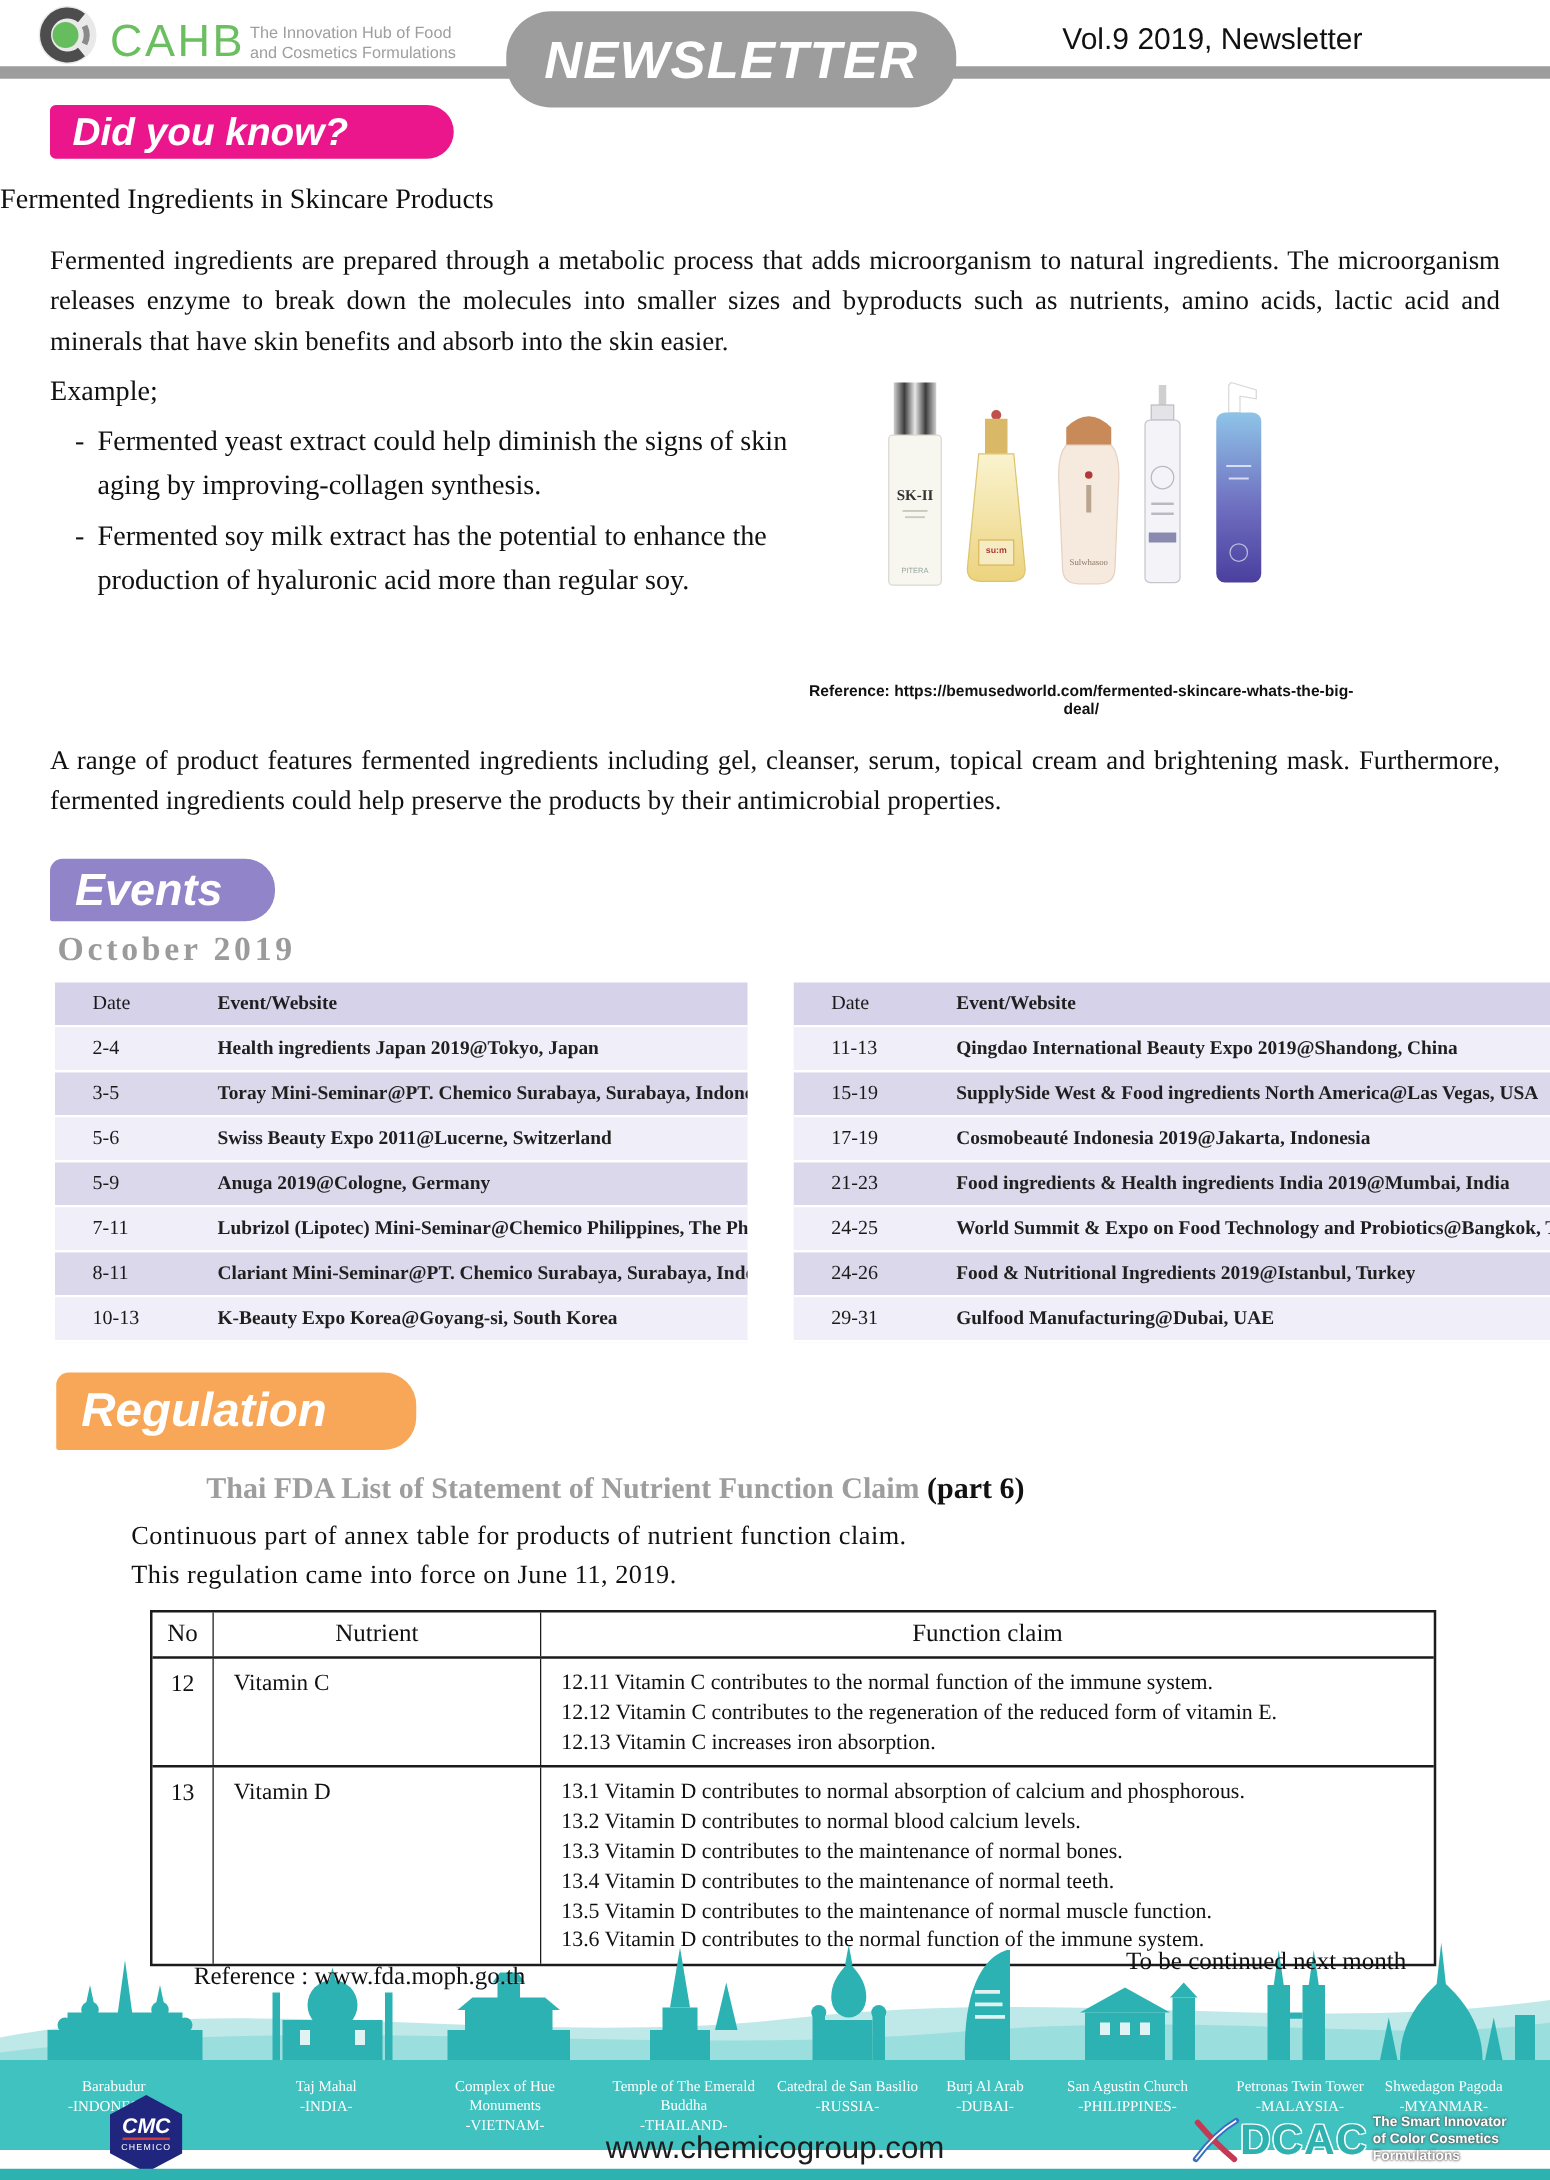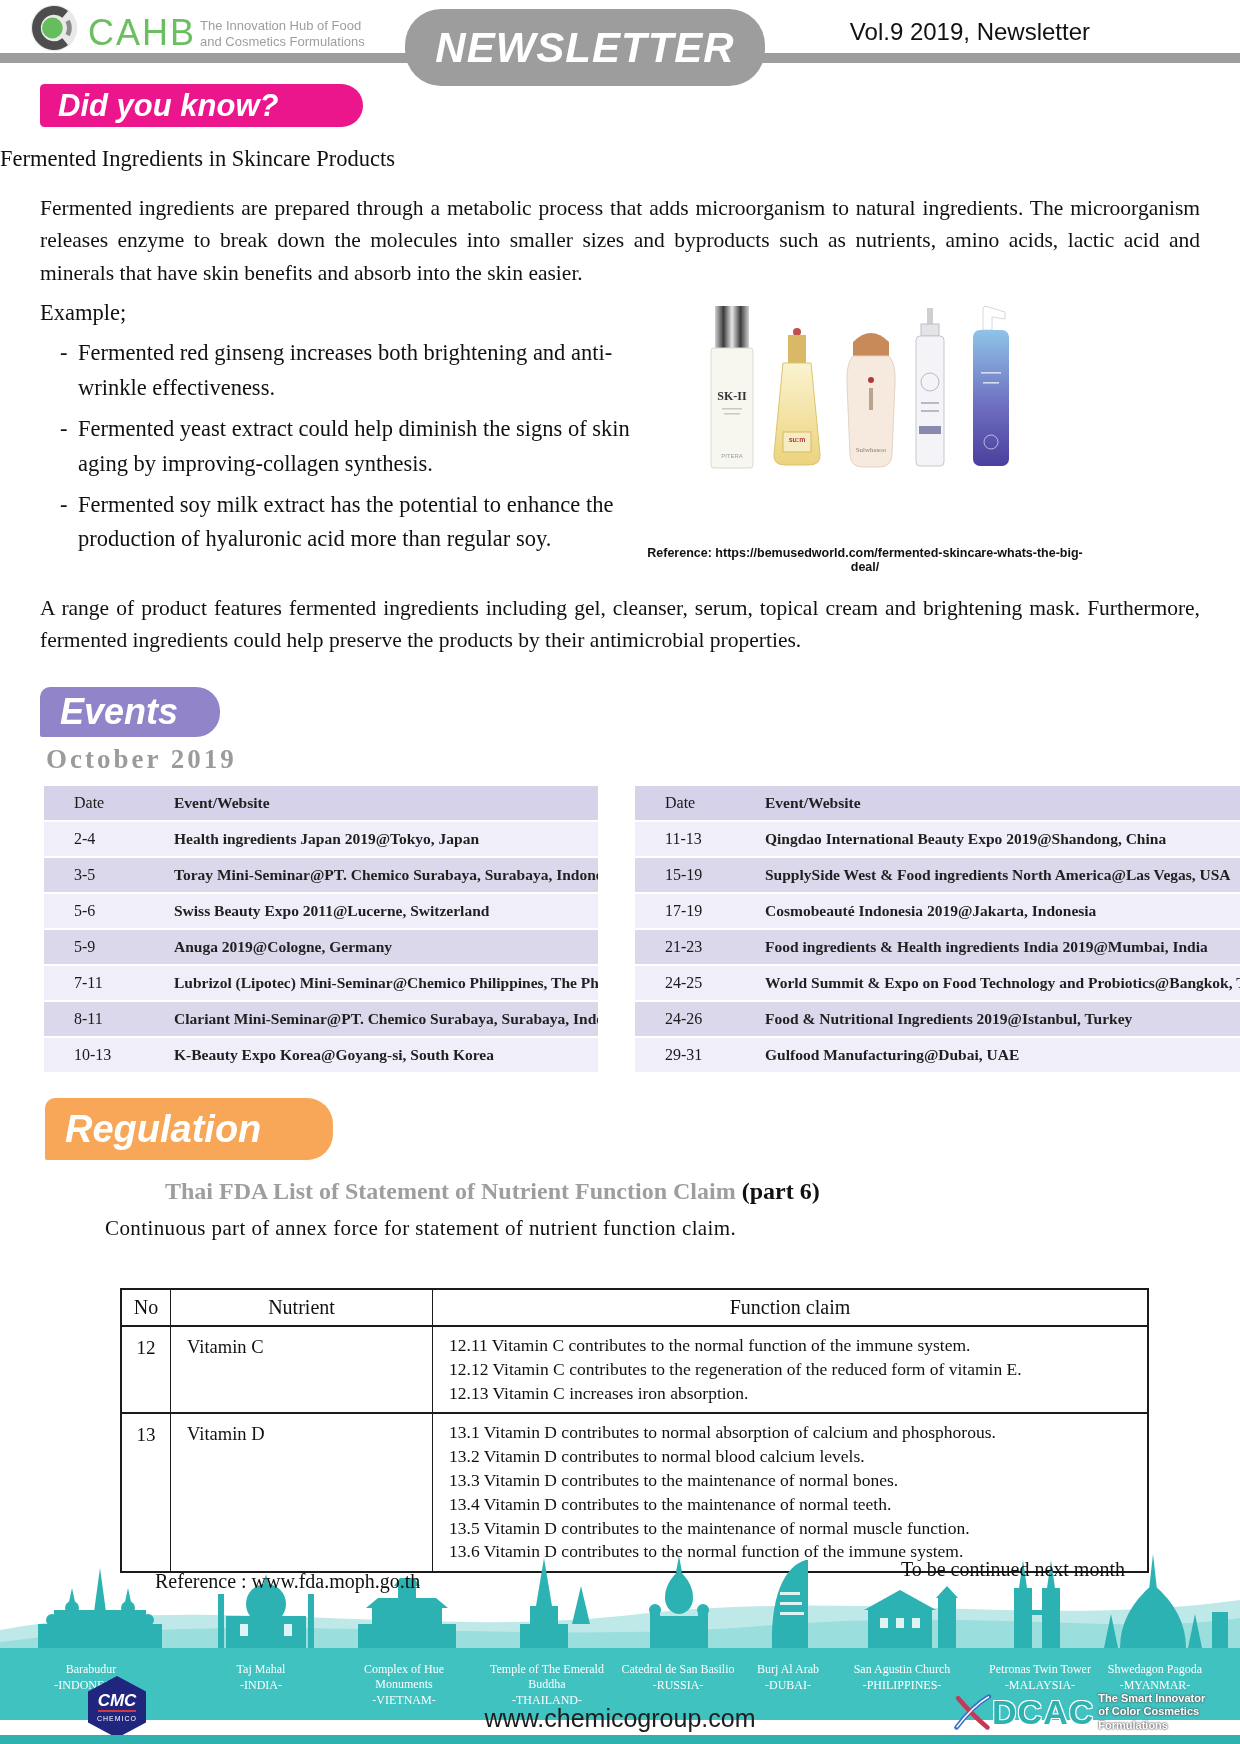--- a/index.html
+++ b/index.html
@@ -119,21 +119,20 @@
   </div>
   <div class="vol">Vol.9 2019, Newsletter</div>
 
   <div class="banner banner-pink">Did you know?</div>
 
   <div class="art-title">Fermented Ingredients in Skincare Products</div>
   <div class="para p1">Fermented ingredients are prepared through a metabolic process that adds microorganism to natural ingredients. The microorganism releases enzyme to break down the molecules into smaller sizes and byproducts such as nutrients, amino acids, lactic acid and minerals that have skin benefits and absorb into the skin easier.</div>
 
   <div class="example-label">Example;</div>
   <div class="bullets">
-    <div class="bullet">Fermented red ginseng increases both brightening and anti-wrinkle effectiveness.</div>
     <div class="bullet">Fermented yeast extract could help diminish the signs of skin aging by improving-collagen  synthesis.</div>
     <div class="bullet">Fermented soy milk extract has the potential to enhance the production of hyaluronic acid  more than regular soy.</div>
   </div>
 
   <svg class="bottles" viewBox="0 0 330 190">
     <defs>
       <linearGradient id="yellowBody" x1="0" y1="0" x2="0" y2="1">
         <stop offset="0" stop-color="#faf3cf"></stop>
           <stop offset="1" stop-color="#ecd37e"></stop>
       </linearGradient>
@@ -268,21 +267,22 @@
     <div class="evt-row">
         <div class="evt-date">29-31</div>
         <div class="evt-event">Gulfood Manufacturing@Dubai, UAE</div>
       </div>
   </div>
 
   <div class="banner banner-orange">Regulation</div>
   <div class="fda-title">
     <span>Thai FDA List of Statement of Nutrient Function Claim </span><b>(part 6)</b>
   </div>
-  <div class="reg-intro ri1">Continuous part of annex force for statement of nutrient function claim.</div>
+  <div class="reg-intro ri1">Continuous part of annex table for products of nutrient function claim.</div>
+  <div class="reg-intro ri2">This regulation came into force on June 11, 2019.</div>
 
   <div class="reg-table">
     <div class="reg-row reg-head">
       <div class="reg-cell">No</div>
       <div class="reg-cell">Nutrient</div>
       <div class="reg-cell">Function claim</div>
     </div>
     <div class="reg-row">
       <div class="reg-cell cell-no">12</div>
       <div class="reg-cell cell-nutrient">Vitamin C</div>

